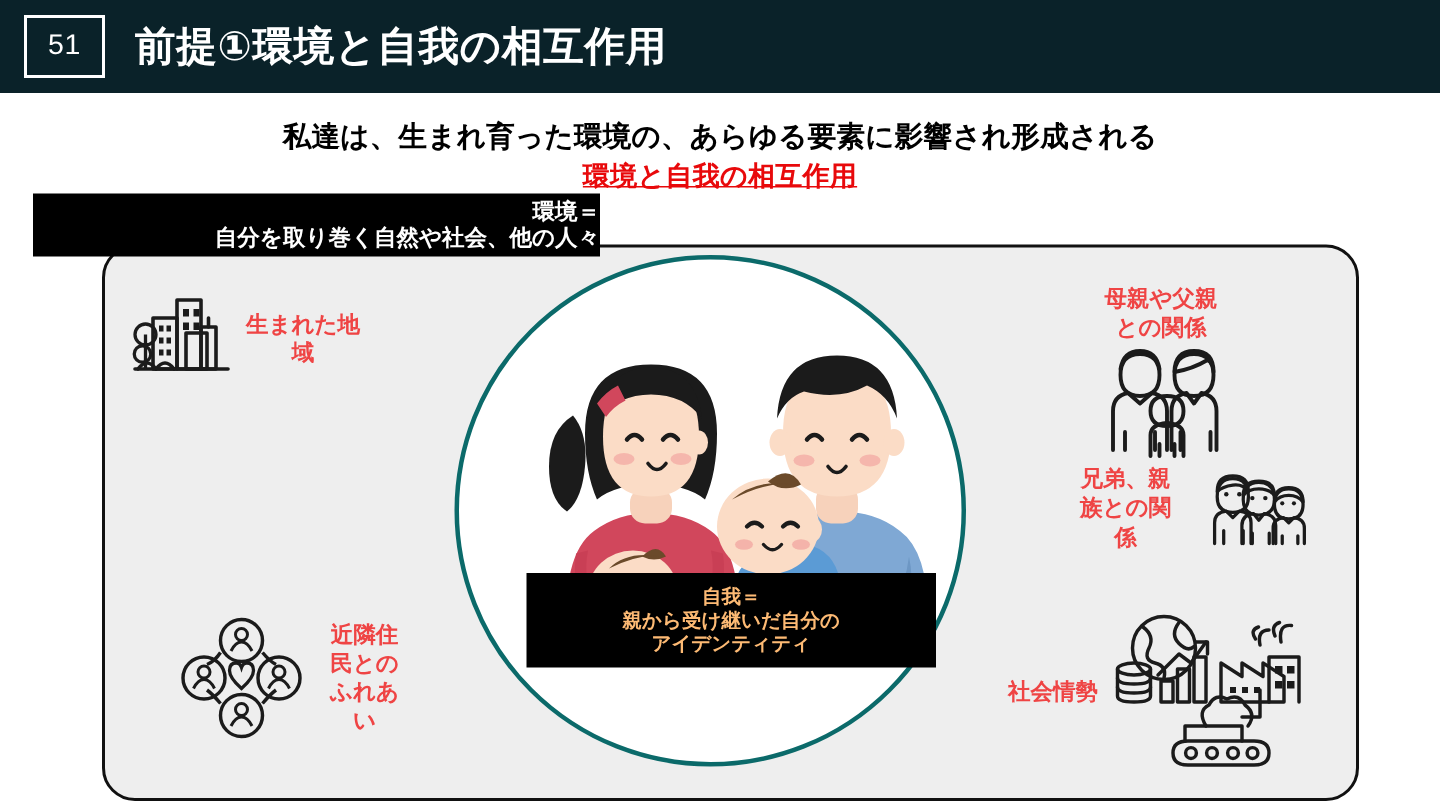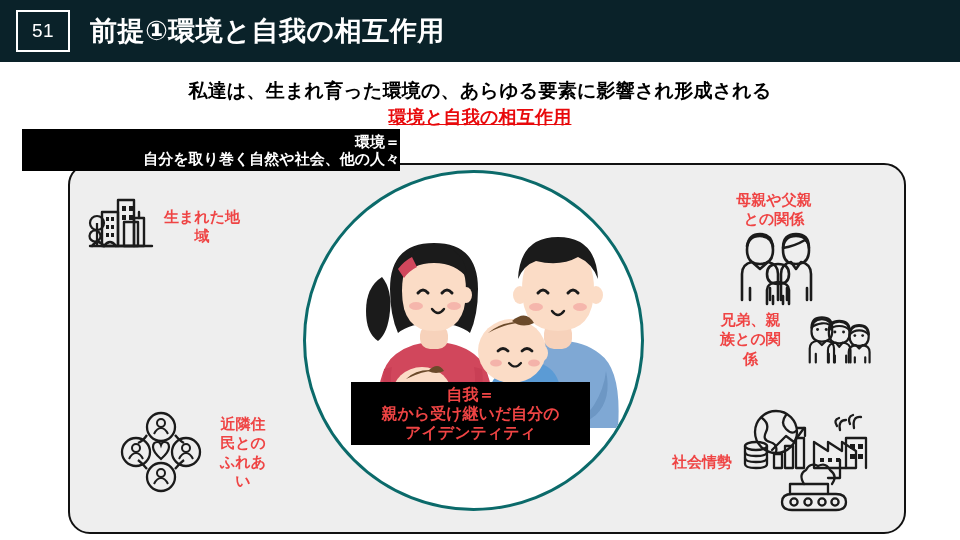--- a/index.html
+++ b/index.html
@@ -53,24 +53,24 @@
   
   .circle{
     position:absolute;left:303px;top:170px;width:335px;height:335px;
     border:3px solid #0b6a6a;border-radius:50%;background:#ffffff;
     overflow:hidden;z-index:3;
   }
   .illus{position:absolute;left:0;top:0;width:335px;height:335px;}
 
   
   .ego-box{
-    position:absolute;left:351px;top:382px;width:239px;height:63px;
-    background:#000000;color:#ef4444;z-index:6;
+    position:absolute;left:351px;top:382px;width:273px;height:63px;
+    background:#000000;color:#fdba74;z-index:6;
     display:flex;flex-direction:column;align-items:center;justify-content:center;
-    line-height:1.2;font-size:16px;font-weight:bold;
+    line-height:1.2;font-size:13px;font-weight:bold;
   }
 
   
   .item{position:absolute;display:flex;align-items:center;z-index:4;}
   .item .lbl{
     font-size:15px;font-weight:bold;color:#ef4444;line-height:1.28;
     text-align:center;
   }
   .item .ico{display:block;}
 

